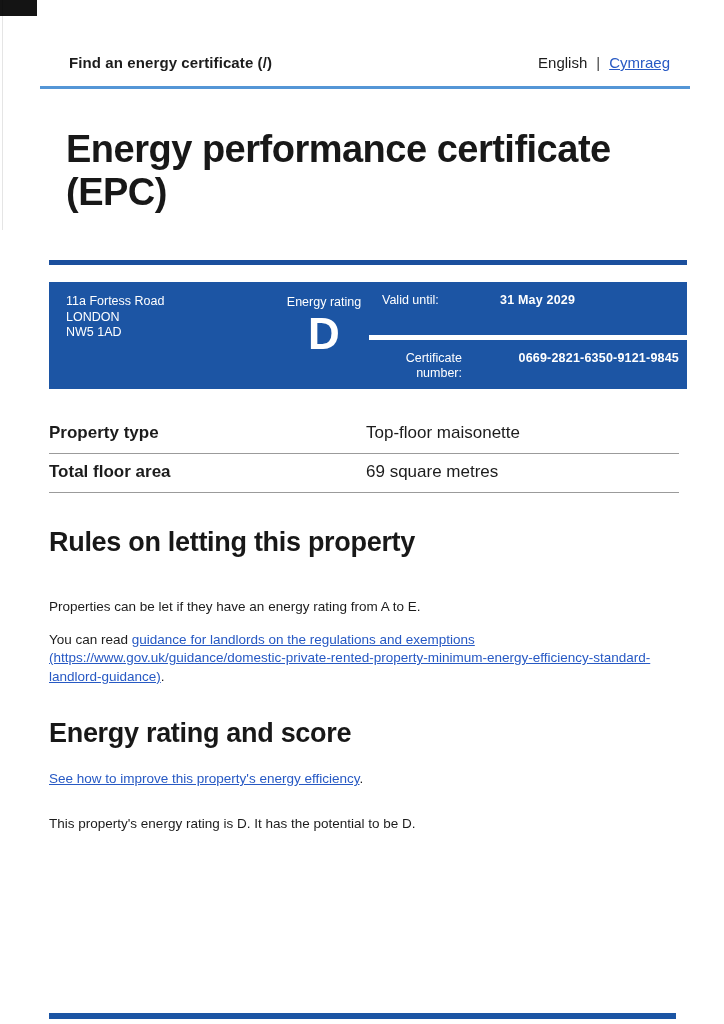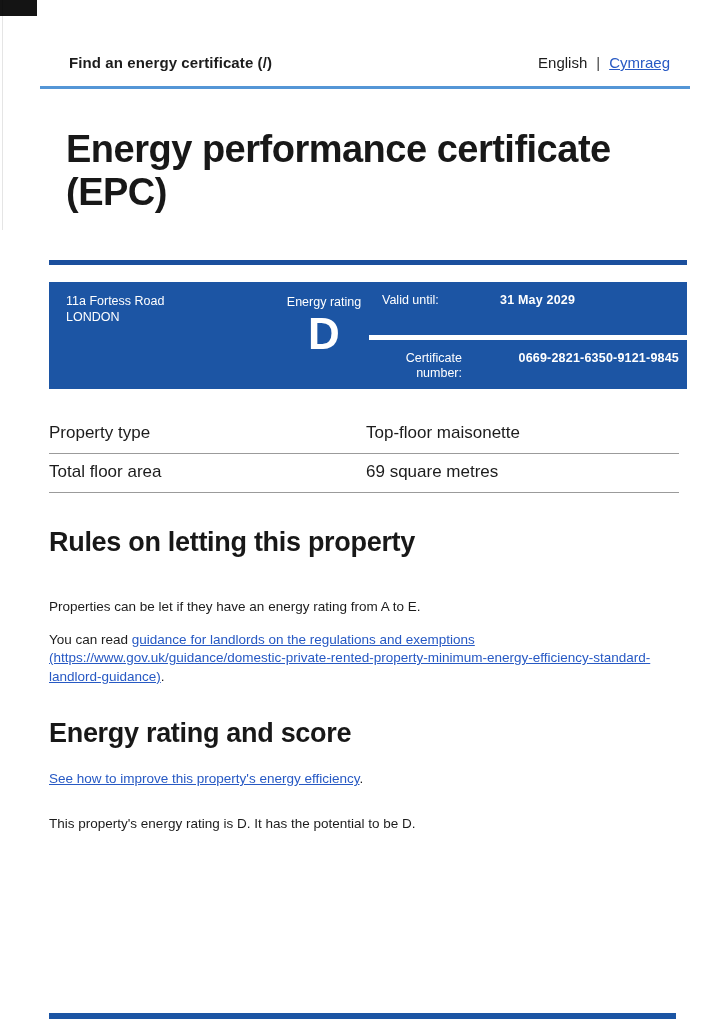--- a/index.html
+++ b/index.html
@@ -79,21 +79,21 @@
   .meta-label { max-width: 80px; line-height: 15px; }
   .meta-value { font-weight: bold; letter-spacing: 0.2px; }
 
   
   .summary-table { margin: 26px 45px 0 49px; font-size: 17px; }
   .summary-table .row {
     display: flex;
     padding: 8px 0 10px;
     border-bottom: 1px solid var(--table-rule-grey, #9b9b9b);
   }
-  .summary-table .row-label { width: 317px; font-weight: normal; }
+  .summary-table .row-label { width: 317px; font-weight: bold; }
 
   
   h2.section-heading {
     margin: 34px 40px 0 49px;
     font-size: 27px;
     font-weight: bold;
     letter-spacing: -0.3px;
     color: #181818;
   }
   h2.section-heading.second { margin-top: 32px; }
@@ -132,20 +132,21 @@
   <div class="header-rule"></div>
 
   <h1 class="page-title">Energy performance certificate (EPC)</h1>
 
   <div class="section-divider"></div>
 
   <div class="banner">
     <div class="cell banner-address">
       <div>11a Fortess Road</div>
       <div>LONDON</div>
+      <div>NW5 1AD</div>
     </div>
     <div class="cell banner-rating">
       <div>Energy rating</div>
       <div class="rating-letter">D</div>
     </div>
     <div class="banner-meta">
       <div class="cell meta-row row1">
         <span class="meta-label">Valid until:</span>
         <span class="meta-value">31 May 2029</span>
       </div>

